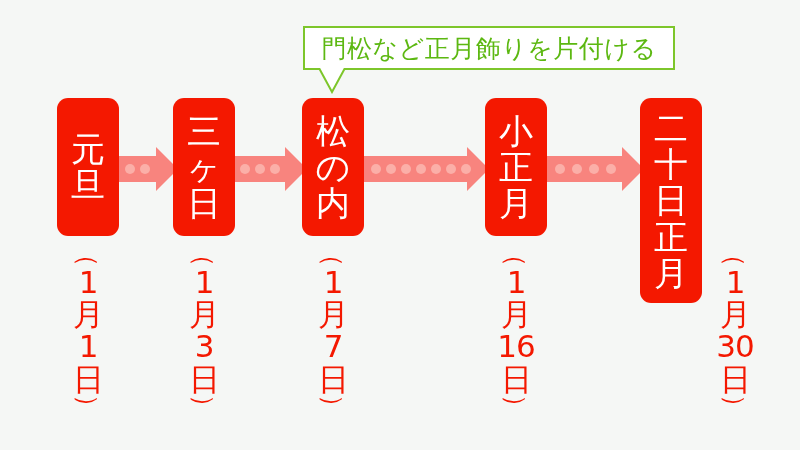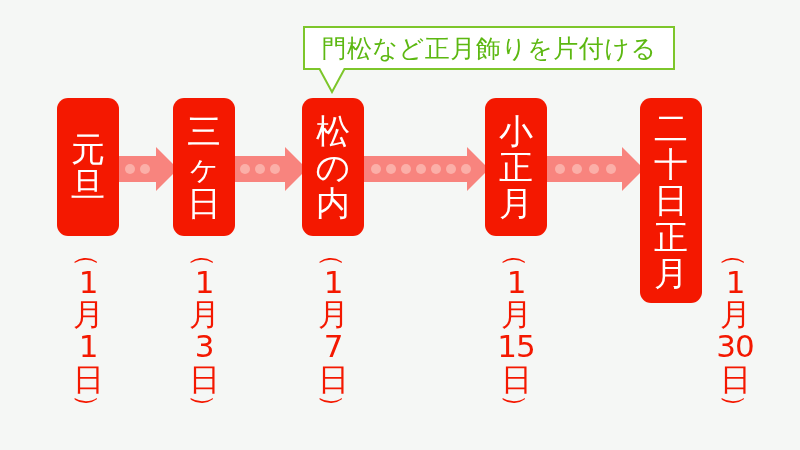--- a/index.html
+++ b/index.html
@@ -225,21 +225,21 @@
       <span class="date-seg">7</span>
       <span class="date-seg">日</span>
     </span>
     <span class="paren paren-close">）</span>
   </div>
 
   <div class="date-label" style="left:493px; top:246px;">
     <span class="paren paren-open">（</span>
     <span class="date-stack">
       <span class="date-seg">1月</span>
-      <span class="date-seg">15</span>
+      <span class="date-seg">16</span>
       <span class="date-seg">日</span>
     </span>
     <span class="paren paren-close">）</span>
   </div>
 
   <div class="date-label" style="left:712px; top:246px;">
     <span class="paren paren-open">（</span>
     <span class="date-stack">
       <span class="date-seg">1月</span>
       <span class="date-seg">30</span>

